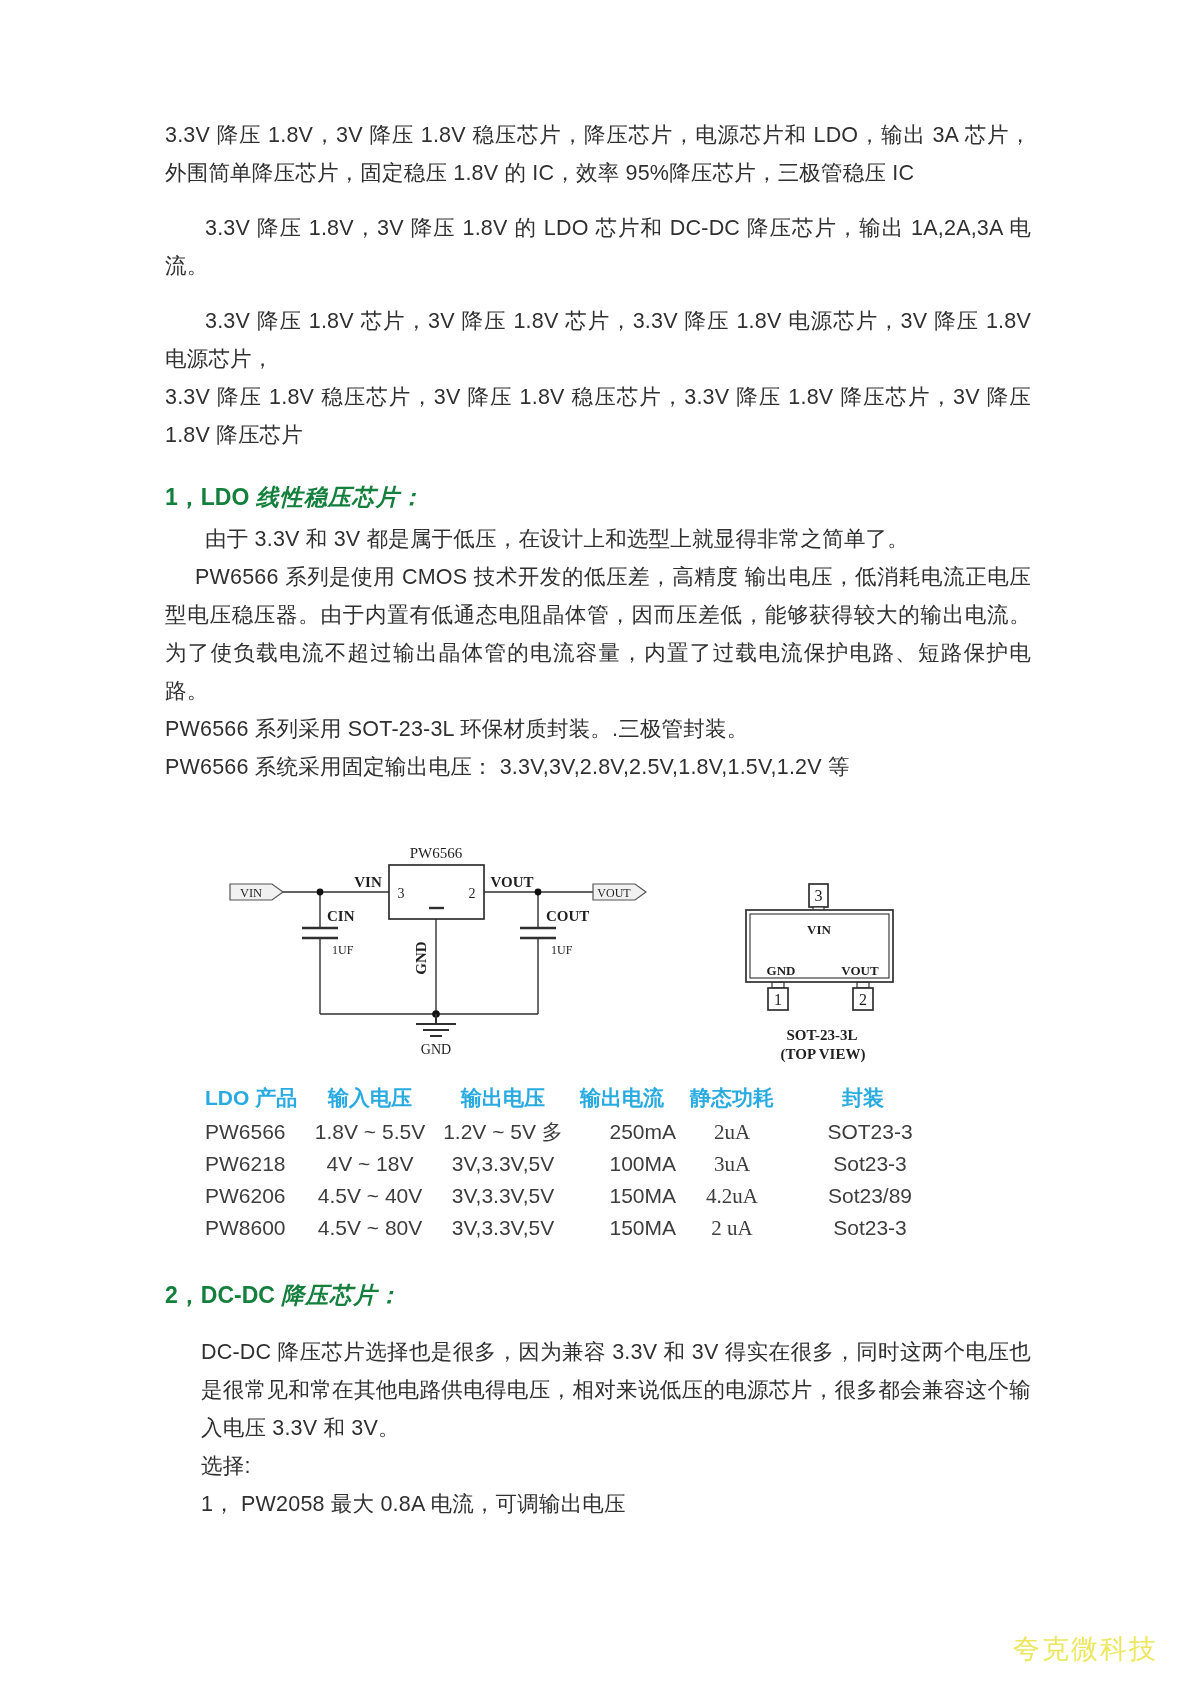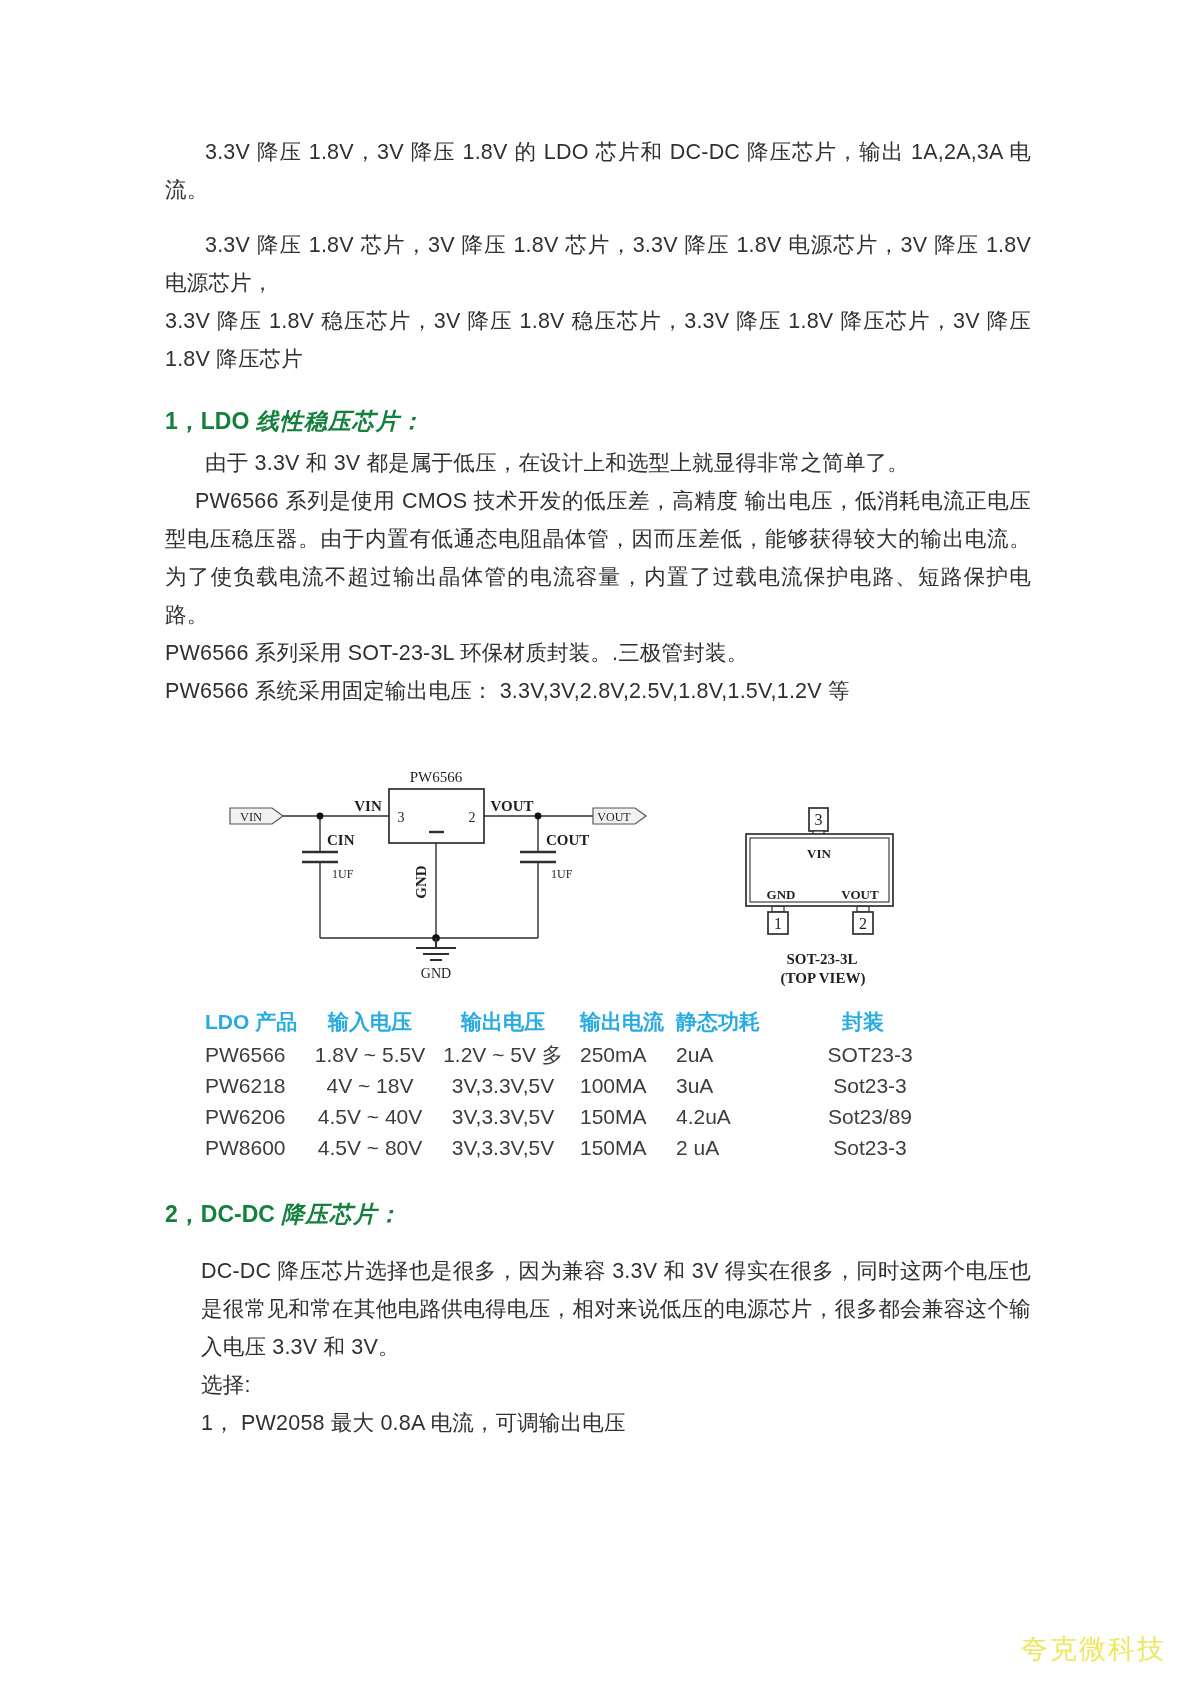--- a/index.html
+++ b/index.html
@@ -59,44 +59,45 @@
     line-height:31px;
   }
   .thead{
     color:var(--accent,#29abe2);
     font-weight:bold;
     margin-bottom:2px;
   }
   .c0{text-align:left;}
   .c1{text-align:center;}
   .c2{text-align:center;}
-  .c3{text-align:left;padding-left:4px;}
-  .c4{}
+  .c3{text-align:right;padding-left:4px;}
+  .c4{text-align:center;font-family:Liberation Serif, serif;}
   .c5{text-align:center;padding-left:14px;}
   .thead .c3{text-align:left;padding-left:4px;}
   .thead .c5{text-align:center;padding-left:0;}
   .s2-block{
     margin-left:36px;
     margin-top:21px;
   }
   .s2-block p{margin:0;}
   .watermark{
     position:absolute;
-    right:24px;bottom:16px;
+    right:32px;bottom:16px;
     font-size:27px;
     letter-spacing:2px;
     opacity:.9;
   }
 </style>
 </head>
 <body>
 
 <div class="page" style="color: rgb(48, 48, 48);">
   <div class="content">
 
+    <p class="body-p">3.3V 降压 1.8V，3V 降压 1.8V 稳压芯片，降压芯片，电源芯片和 LDO，输出 3A 芯片，外围简单降压芯片，固定稳压 1.8V 的 IC，效率 95%降压芯片，三极管稳压 IC</p>
     <p class="body-p mt ind40">3.3V 降压 1.8V，3V 降压 1.8V 的 LDO 芯片和 DC-DC 降压芯片，输出 1A,2A,3A 电流。</p>
     <p class="body-p mt ind40">3.3V 降压 1.8V 芯片，3V 降压 1.8V 芯片，3.3V 降压 1.8V 电源芯片，3V 降压 1.8V 电源芯片，</p>
     <p class="body-p">3.3V 降压 1.8V 稳压芯片，3V 降压 1.8V 稳压芯片，3.3V 降压 1.8V 降压芯片，3V 降压 1.8V 降压芯片</p>
 
     <h2 class="sec-h"><span class="h-num">1，</span><span class="h-latin">LDO </span><span class="h-script">线性稳压芯片：</span></h2>
 
     <p class="body-p ind40">由于 3.3V 和 3V 都是属于低压，在设计上和选型上就显得非常之简单了。</p>
     <p class="body-p ind30">PW6566 系列是使用 CMOS 技术开发的低压差，高精度 输出电压，低消耗电流正电压型电压稳压器。由于内置有低通态电阻晶体管，因而压差低，能够获得较大的输出电流。为了使负载电流不超过输出晶体管的电流容量，内置了过载电流保护电路、短路保护电路。</p>
     <p class="body-p">PW6566 系列采用 SOT-23-3L 环保材质封装。.三极管封装。</p>
     <p class="body-p">PW6566 系统采用固定输出电压： 3.3V,3V,2.8V,2.5V,1.8V,1.5V,1.2V 等</p>

